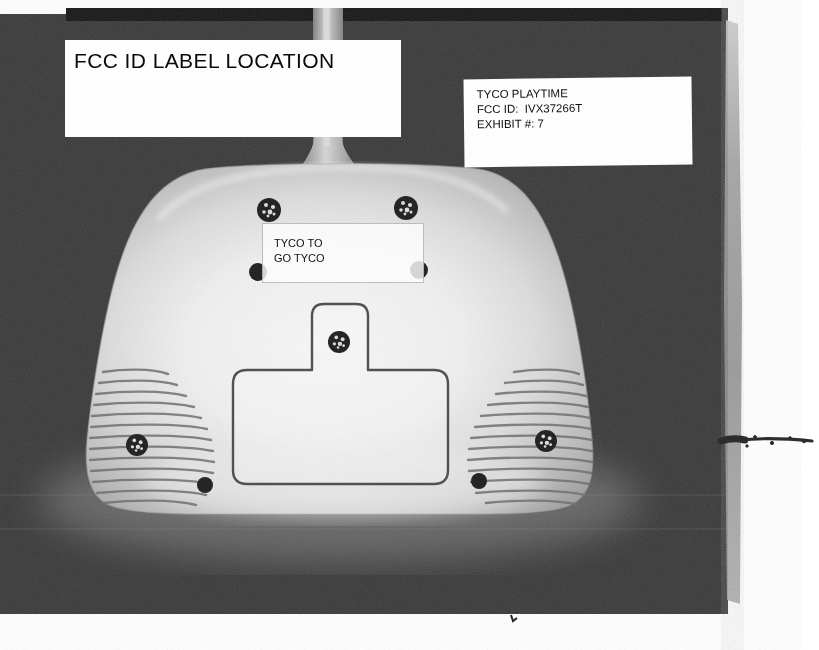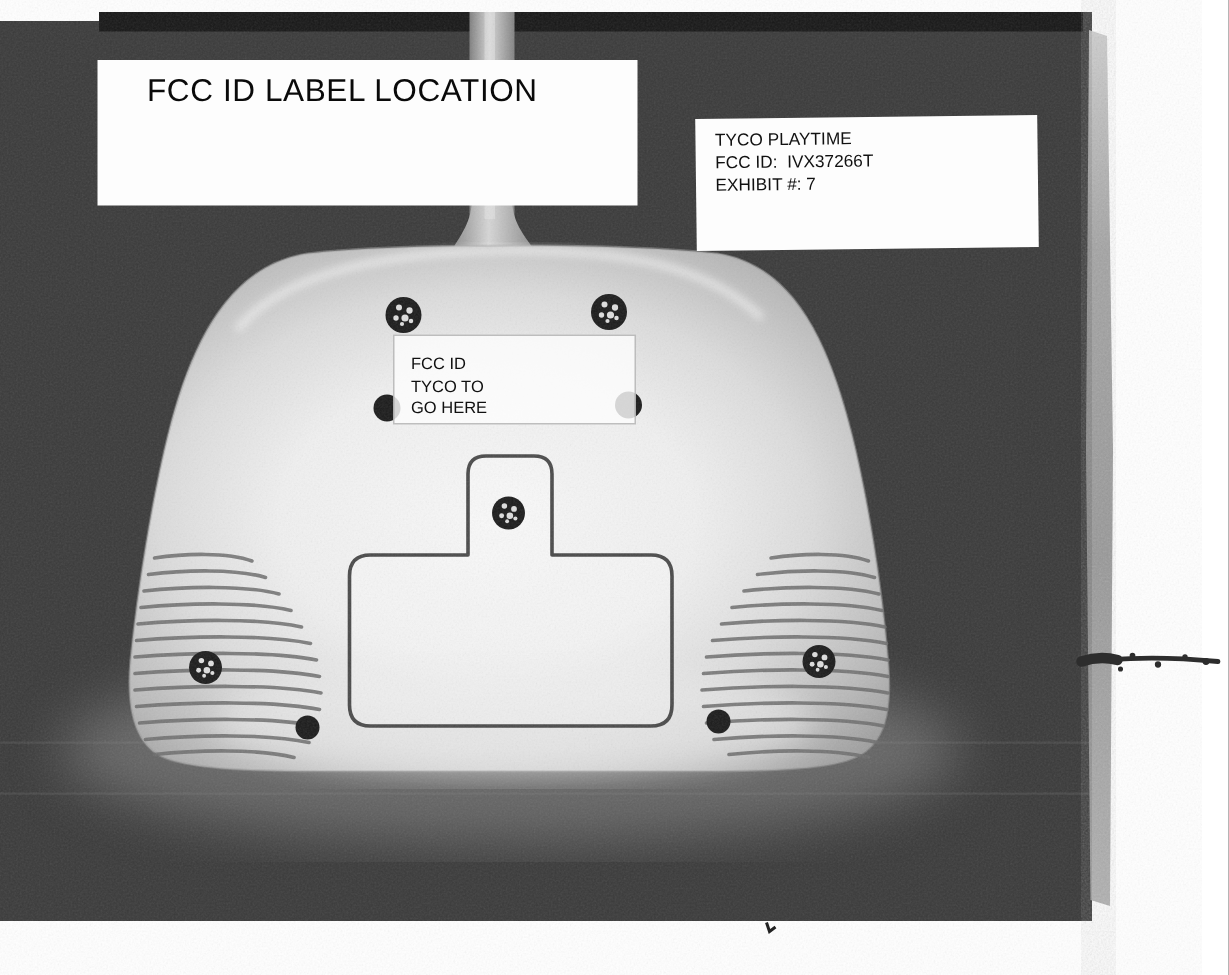--- a/index.html
+++ b/index.html
@@ -1,20 +1,20 @@
 <!DOCTYPE html>
 <html><head>
 <meta charset="utf-8">
 <style>
   html,body{margin:0;padding:0;}
   body{background:#ffffff;font-family:"Liberation Sans",sans-serif;}
   #stage{position:relative;width:819px;height:650px;background:#ffffff;overflow:hidden;}
   #photo-svg{position:absolute;left:0;top:0;width:819px;height:650px;display:block;}
   .box{position:absolute;background:#fdfdfd;color:#000;}
-  #title-box{left:65px;top:40px;width:336px;height:97px;padding-left:24px;}
+  #title-box{left:65px;top:40px;width:336px;height:97px;}
   #title-box .title{margin:0;padding:9px 0 0 9px;font-size:21px;font-weight:400;letter-spacing:.4px;color:#0a0a0a;}
   #exhibit-box{left:464px;top:78px;width:228px;height:88px;transform:rotate(-0.7deg);}
   #exhibit-box .line{margin:0;padding:0 0 0 13px;font-size:11.5px;line-height:15px;color:#111;white-space:pre;}
   #exhibit-box .line:first-child{padding-top:8px;}
   #device-label{left:262px;top:223px;width:160px;height:58px;background:rgba(252,252,252,0.82);
     border:1px solid rgba(140,140,140,0.55);}
   #device-label .line{margin:0;padding:0 0 0 11px;font-size:11px;line-height:14.5px;color:#101010;white-space:pre;}
   #device-label .line:first-child{padding-top:12px;}
 </style>
 </head>
@@ -206,17 +206,16 @@
     <p class="title">FCC ID LABEL LOCATION</p>
   </div>
 
   <div class="box" id="exhibit-box">
     <p class="line">TYCO PLAYTIME</p>
     <p class="line">FCC ID:  IVX37266T</p>
     <p class="line">EXHIBIT #: 7</p>
   </div>
 
   <div class="box" id="device-label">
-    <p class="line">FCC ID</p>
     <p class="line">TYCO TO</p>
-    <p class="line">GO HERE</p>
+    <p class="line">GO TYCO</p>
   </div>
 </div>
 
 </body></html>

